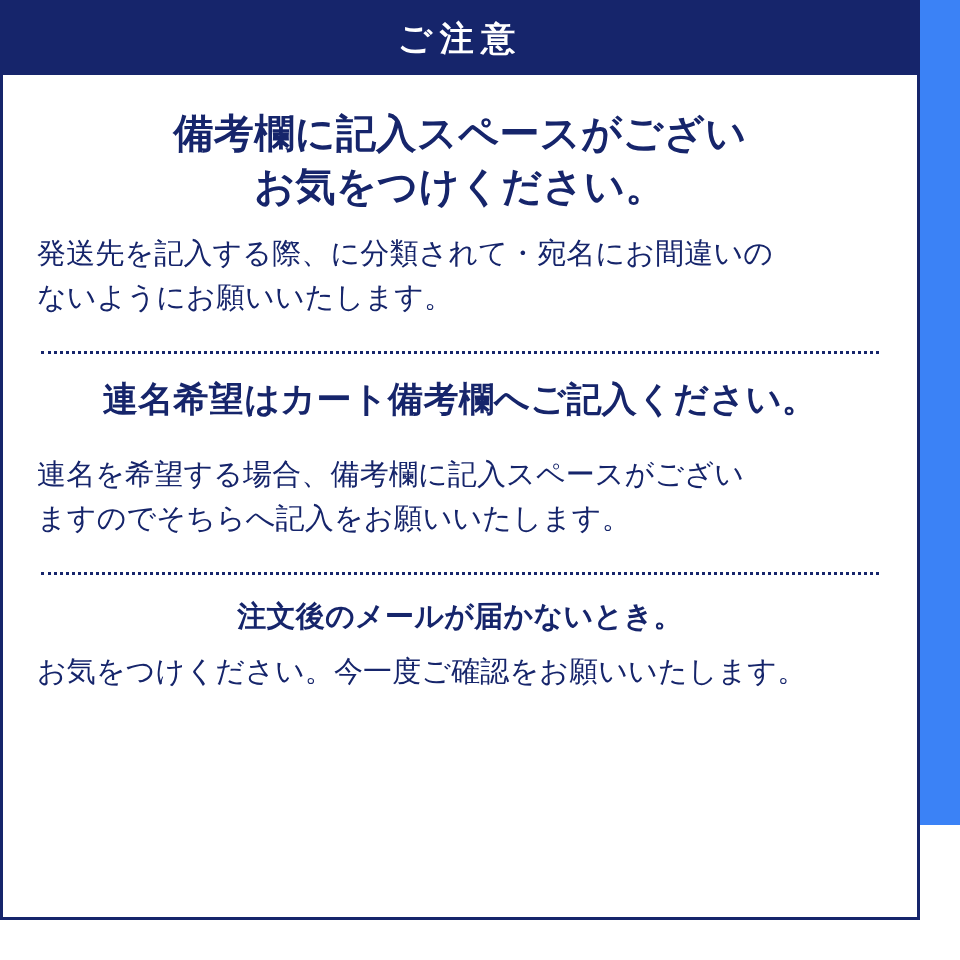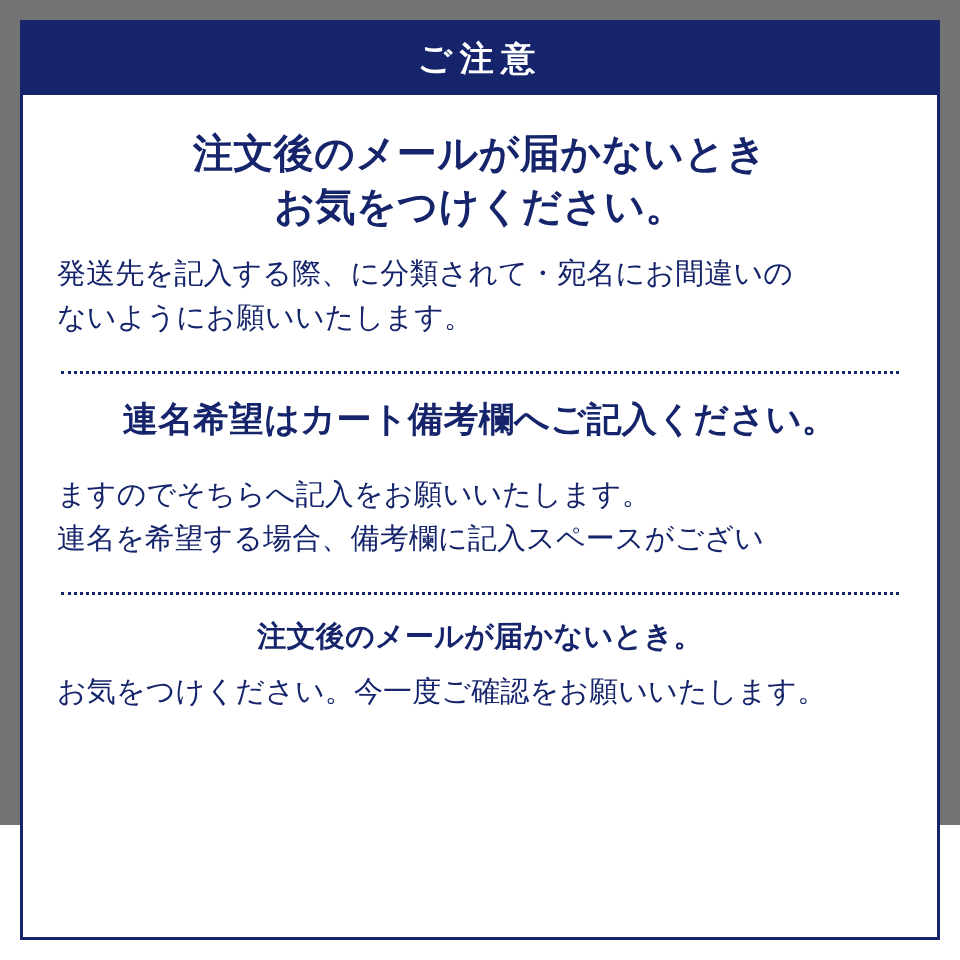--- a/index.html
+++ b/index.html
@@ -12,22 +12,21 @@
     background: #ffffff;
     font-family: "Liberation Sans", "DejaVu Sans", sans-serif;
     overflow: hidden;
   }
 
   .page {
     position: relative;
     width: 960px;
     height: 825px;
     box-sizing: border-box;
-    padding: 20px;
-    background: #737373;
+    background: #3b82f6;
   }
 
   .frame {
     position: relative;
     box-sizing: border-box;
     width: 920px;
     height: 920px;
     border: 3px solid #16256b;
     background: #ffffff;
     overflow: hidden;
@@ -108,38 +107,38 @@
   <div class="frame">
 
     <div class="title-bar">
       <span>ご注意</span>
     </div>
 
     <div class="content">
 
       <div class="section">
         <div class="heading h-first">
-          <span class="line">注文後のメールが届かないとき</span>
+          <span class="line">備考欄に記入スペースがござい</span>
           <span class="line">お気をつけください。</span>
         </div>
         <div class="body-text">
           <span class="line">発送先を記入する際、に分類されて・宛名にお間違いの</span>
           <span class="line">ないようにお願いいたします。</span>
         </div>
       </div>
 
       <div class="divider"></div>
 
       <div class="section">
         <div class="heading h-mid">
           <span class="line">連名希望はカート備考欄へご記入ください。</span>
         </div>
         <div class="body-text">
+          <span class="line">連名を希望する場合、備考欄に記入スペースがござい</span>
           <span class="line">ますのでそちらへ記入をお願いいたします。</span>
-          <span class="line">連名を希望する場合、備考欄に記入スペースがござい</span>
         </div>
       </div>
 
       <div class="divider"></div>
 
       <div class="section">
         <div class="heading h-last">
           <span class="line">注文後のメールが届かないとき。</span>
         </div>
         <div class="body-text">

